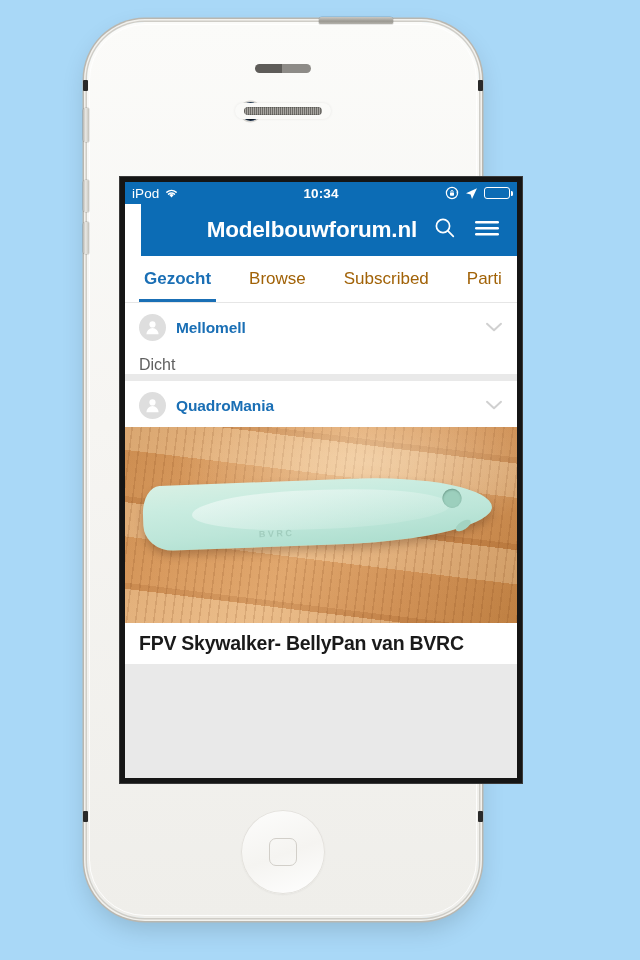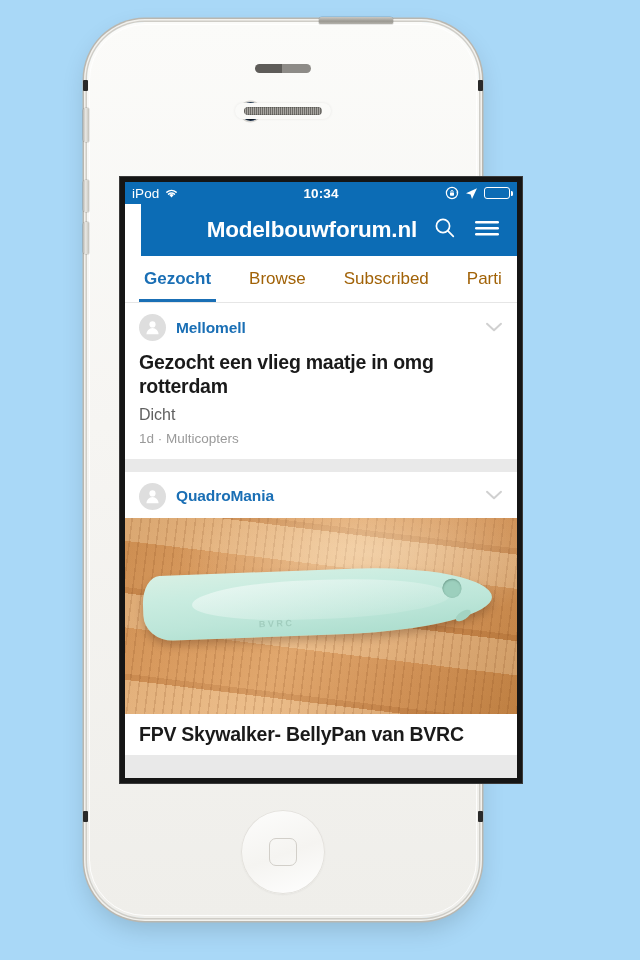--- a/index.html
+++ b/index.html
@@ -243,21 +243,21 @@
   }
 
   
   #feed {
     background: #e9e9e9;
     height: calc(100% - 22px - 52px - 47px);
     overflow: hidden;
   }
   .post-card {
     background: #ffffff;
-    margin-bottom: 13px;
+    margin-bottom: 7px;
   }
   .post-head {
     display: flex;
     align-items: center;
     padding: 11px 14px 8px 14px;
     gap: 10px;
   }
   .avatar {
     width: 27px; height: 27px;
     border-radius: 50%;
@@ -479,23 +479,21 @@
               <path d="M2.4 15.2 a6.1 6.1 0 0 1 12.2 0 Z" fill="#ffffff"></path>
             </svg>
           </div>
           <div class="author">Mellomell</div>
           <div class="chevron">
             <svg width="18" height="12" viewBox="0 0 18 12">
               <path d="M2 2.8 L9 9.2 L16 2.8" stroke="#c8c8c8" stroke-width="2" fill="none" stroke-linecap="round" stroke-linejoin="round"></path>
             </svg>
           </div>
         </div>
-        <div class="post-title">Gezocht een vlieg maatje in omg rotterdam</div>
         <div class="post-snippet">Dicht</div>
-        <div class="post-meta">1d · Multicopters</div>
       </div>
 
       <div class="post-card">
         <div class="post-head">
           <div class="avatar">
             <svg width="17" height="17" viewBox="0 0 17 17">
               <circle cx="8.5" cy="5.4" r="3.1" fill="#ffffff"></circle>
               <path d="M2.4 15.2 a6.1 6.1 0 0 1 12.2 0 Z" fill="#ffffff"></path>
             </svg>
           </div>

